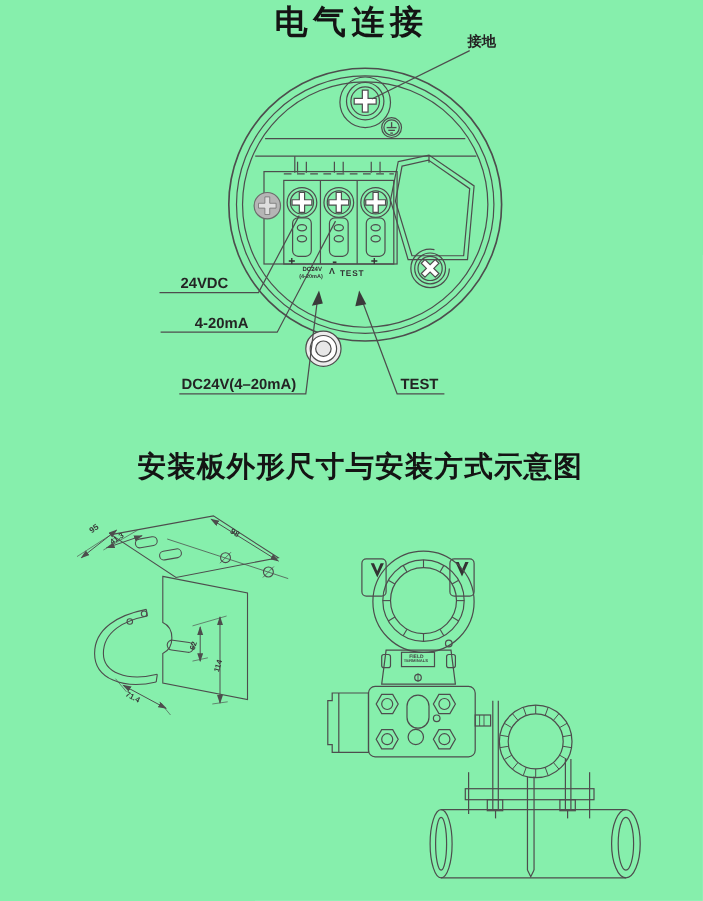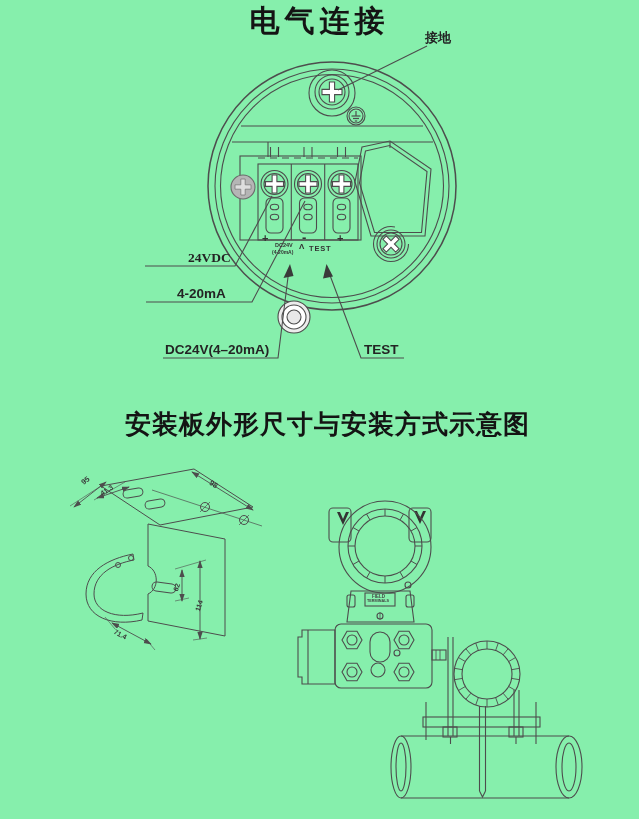--- a/index.html
+++ b/index.html
@@ -299,21 +299,21 @@
         <ellipse cx="401" cy="767" rx="5" ry="24"></ellipse>
         <ellipse cx="569" cy="767" rx="13" ry="31"></ellipse>
         <ellipse cx="569" cy="767" rx="7" ry="24"></ellipse>
       </g>
     </g>
   </svg>
 
   <div class="lbl title t1">电气连接</div>
 
   <div class="lbl gnd" style="left:425px;top:31px;">接地</div>
-  <div class="lbl wire" style="left:188px;top:251px;font-family:Liberation Serif, serif;">24VDC</div>
+  <div class="lbl wire" style="left:164px;top:251px;">24VDC</div>
   <div class="lbl wire" style="left:177px;top:287px;">4-20mA</div>
   <div class="lbl wire" style="left:165px;top:343px;">DC24V(4–20mA)</div>
   <div class="lbl wire" style="left:364px;top:343px;">TEST</div>
 
   <div class="tinytxt" style="left:262px;top:233px;font-size:11px;">+</div>
   <div class="tinytxt" style="left:302px;top:231px;font-size:13px;">-</div>
   <div class="tinytxt" style="left:337px;top:233px;font-size:11px;">+</div>
   <div class="tinytxt" style="left:275px;top:243px;font-size:5.5px;">DC24V</div>
   <div class="tinytxt" style="left:272px;top:250px;font-size:5px;">(4-20mA)</div>
   <div class="tinytxt" style="left:299px;top:243px;font-size:8px;">Λ</div>

